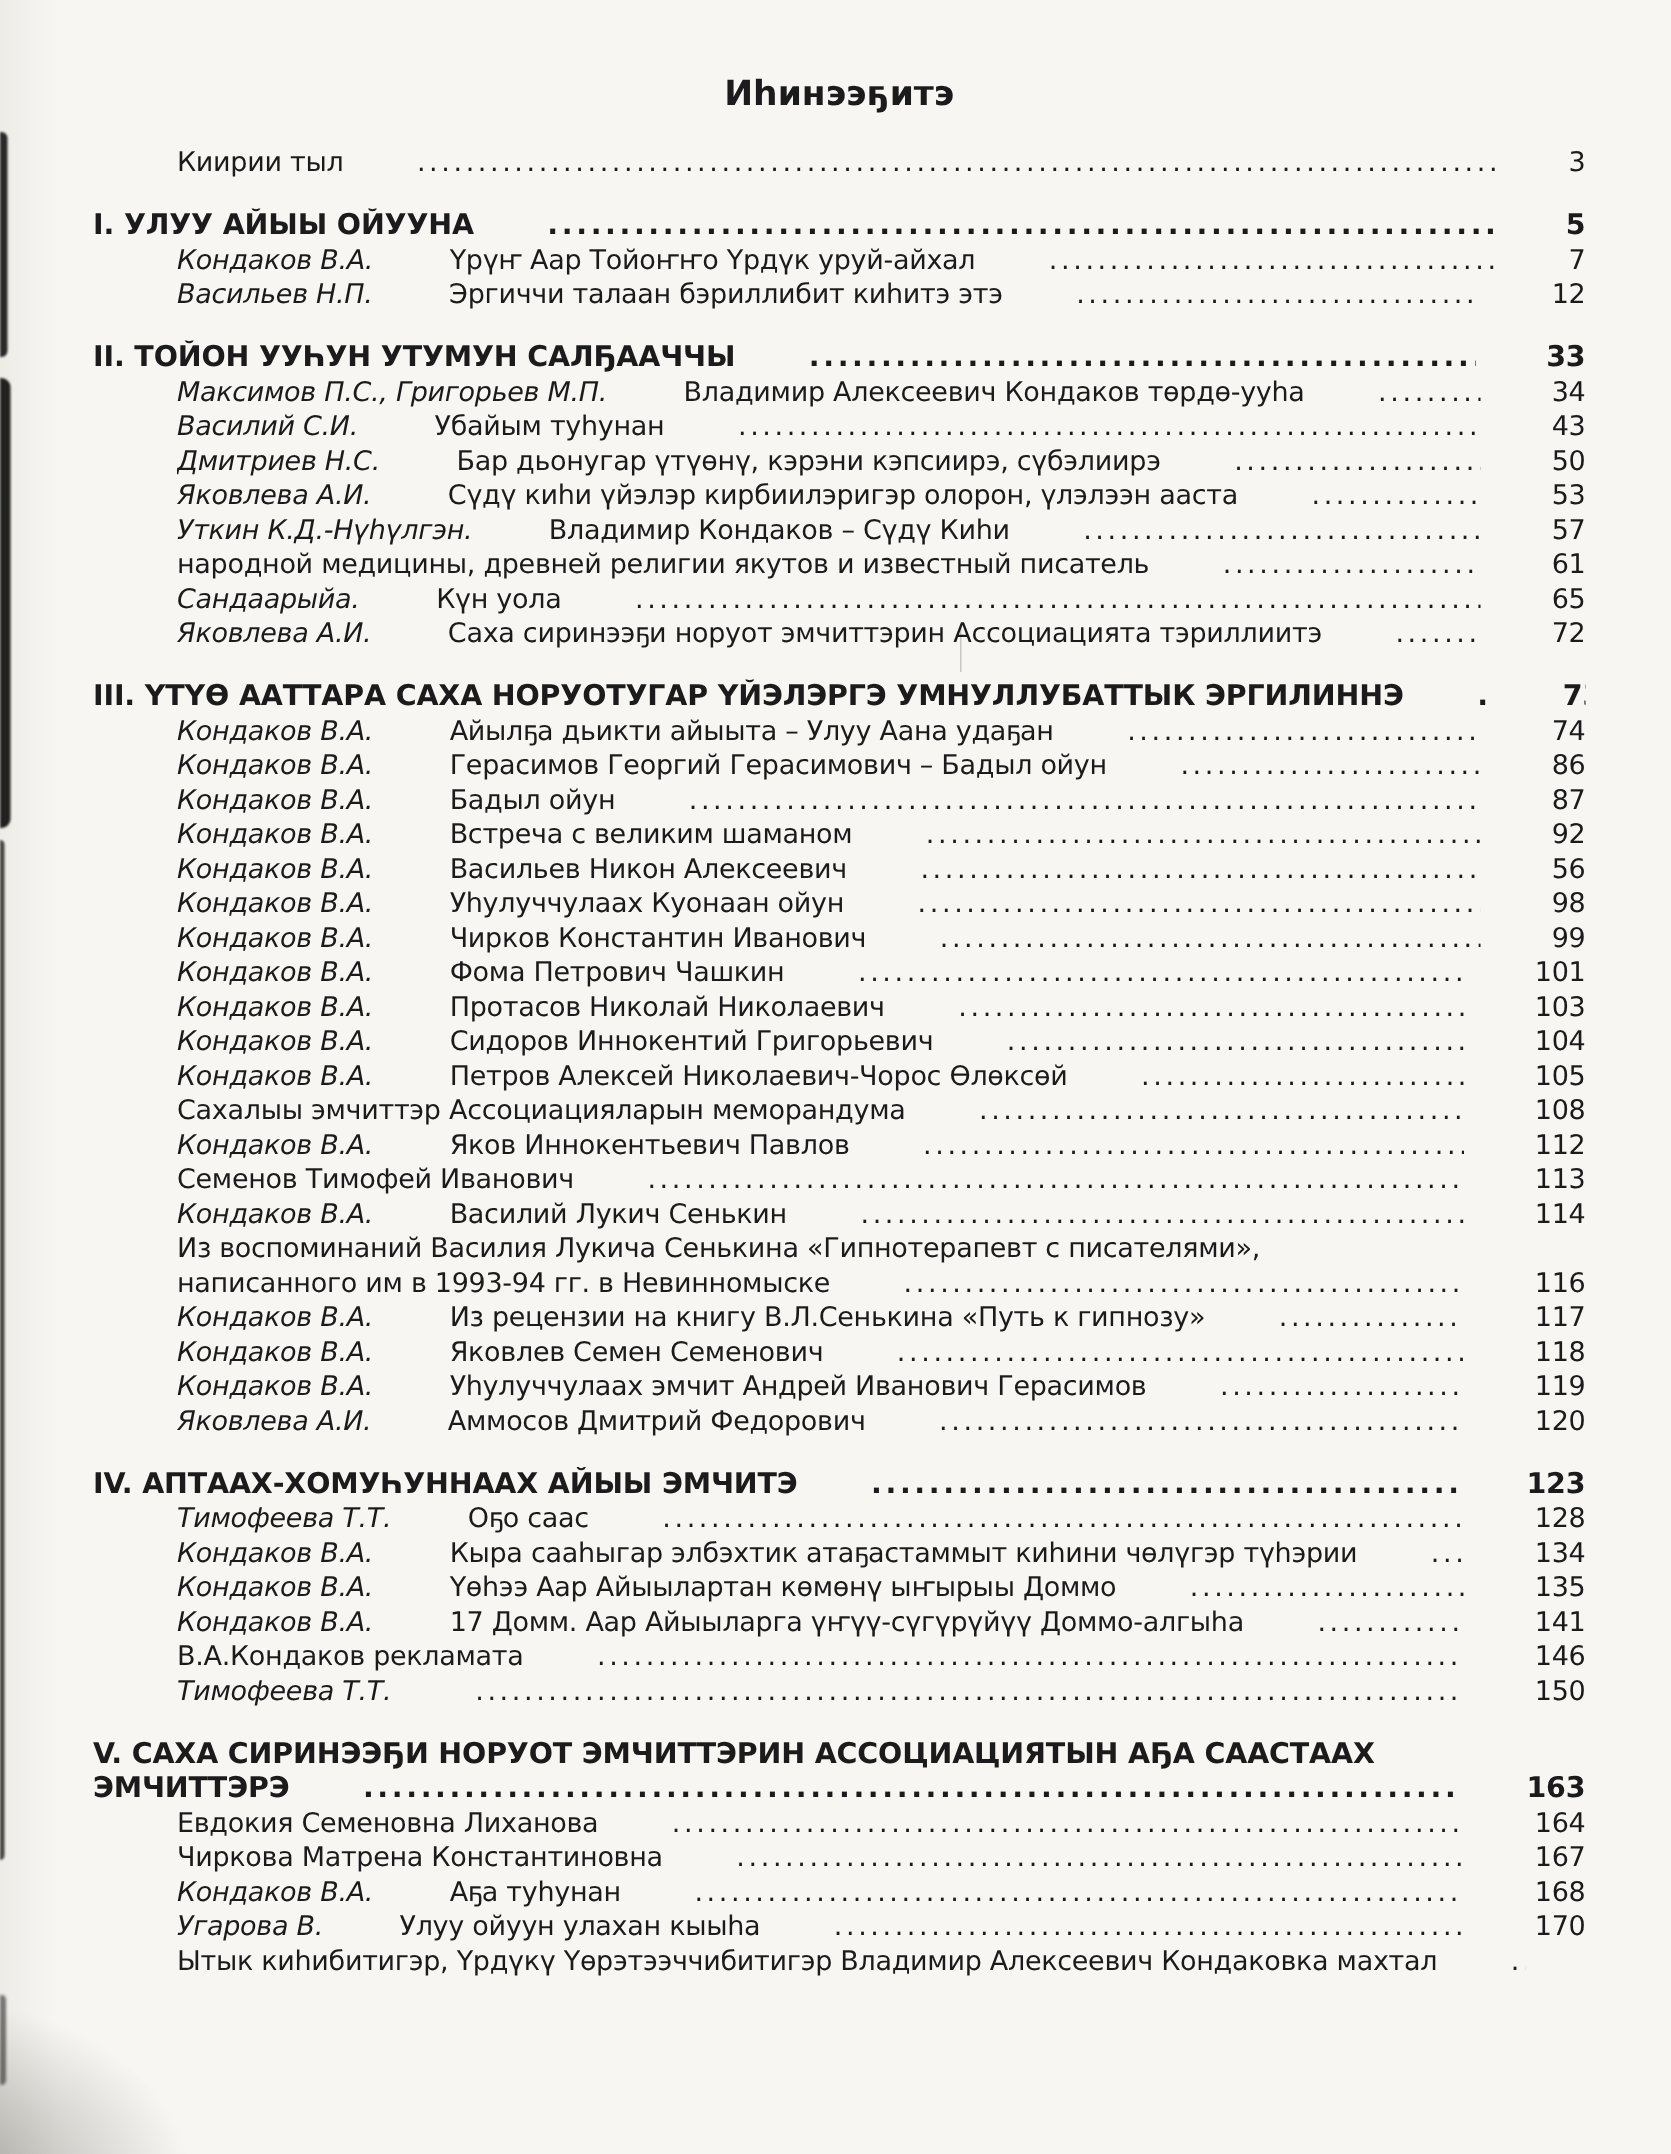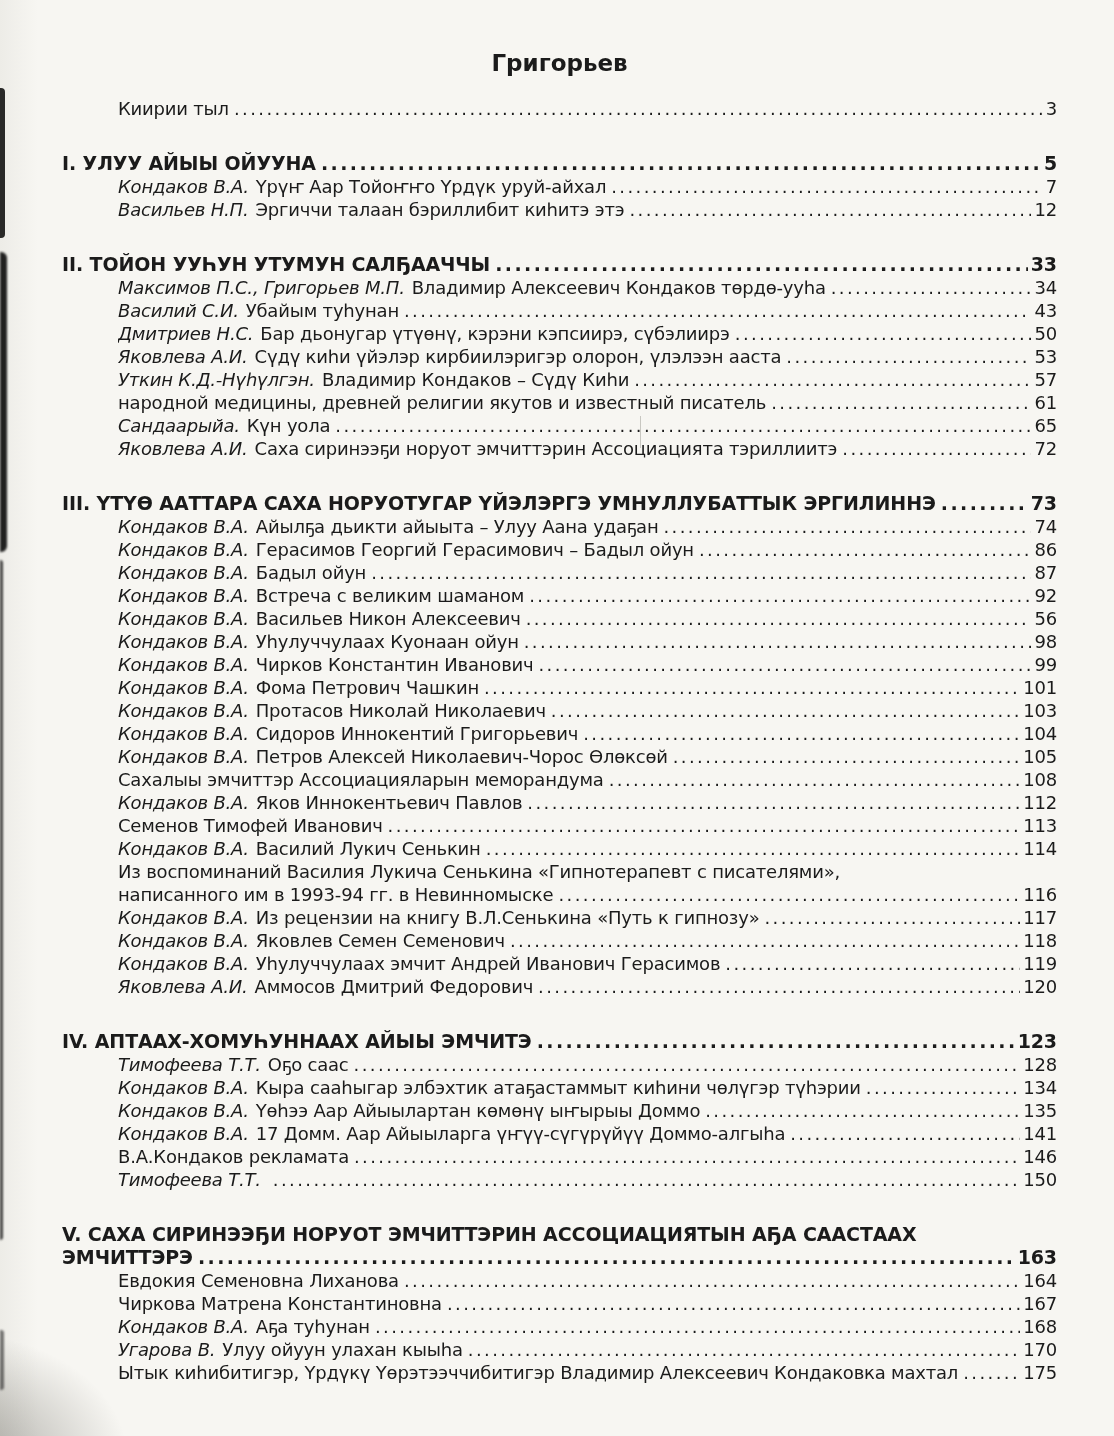--- a/index.html
+++ b/index.html
@@ -17,22 +17,22 @@
     line-height:23px;
     letter-spacing:-0.2px;
     overflow:hidden;
   }
   .content { position:absolute; left:62px; right:57px; top:52px; }
   .title {
     text-align:center; font-weight:bold; font-size:23px;
     margin:0 0 22px 0; letter-spacing:0;
   }
   .toc-section { margin-top:0; }
-  .toc-section + .toc-section { margin-top:32px; }
-  .row { display:flex; align-items:baseline; overflow:hidden; }
+  .toc-section + .toc-section { margin-top:19px; }
+  .row { display:flex; align-items:baseline; overflow:hidden;gap:44px; }
   .row .txt { white-space:nowrap; flex:0 0 auto; }
   .heading-row { font-weight:bold; font-size:19px; letter-spacing:-0.1px; }
   .toc-entry { padding-left:56px; }
   .author { font-style:italic; margin-right:7px; white-space:nowrap; flex:0 0 auto; }
   .dots { flex:1 1 auto; overflow:hidden; margin:0 3px 0 5px; min-width:10px; white-space:nowrap; }
   .dots::after {
     content:"........................................................................................................................................................................................................................";
     letter-spacing:2.4px;
   }
   .pg { flex:0 0 auto; }
@@ -48,21 +48,21 @@
 <body>
 
 <div class="page">
   <div class="artifact strip1"></div>
   <div class="artifact strip2"></div>
   <div class="artifact strip3"></div>
   <div class="artifact strip4"></div>
   <div class="artifact crease"></div>
 
   <div class="content">
-    <div class="title">Григорьев</div>
+    <div class="title">Иһинээҕитэ</div>
     <div id="toc">
         <div class="toc-section">
           <div class="toc-entry">
             <div class="row">
               <span class="txt">Киирии тыл</span>
               <span class="dots"></span>
               <span class="pg">3</span>
             </div>
           </div>
         </div>

